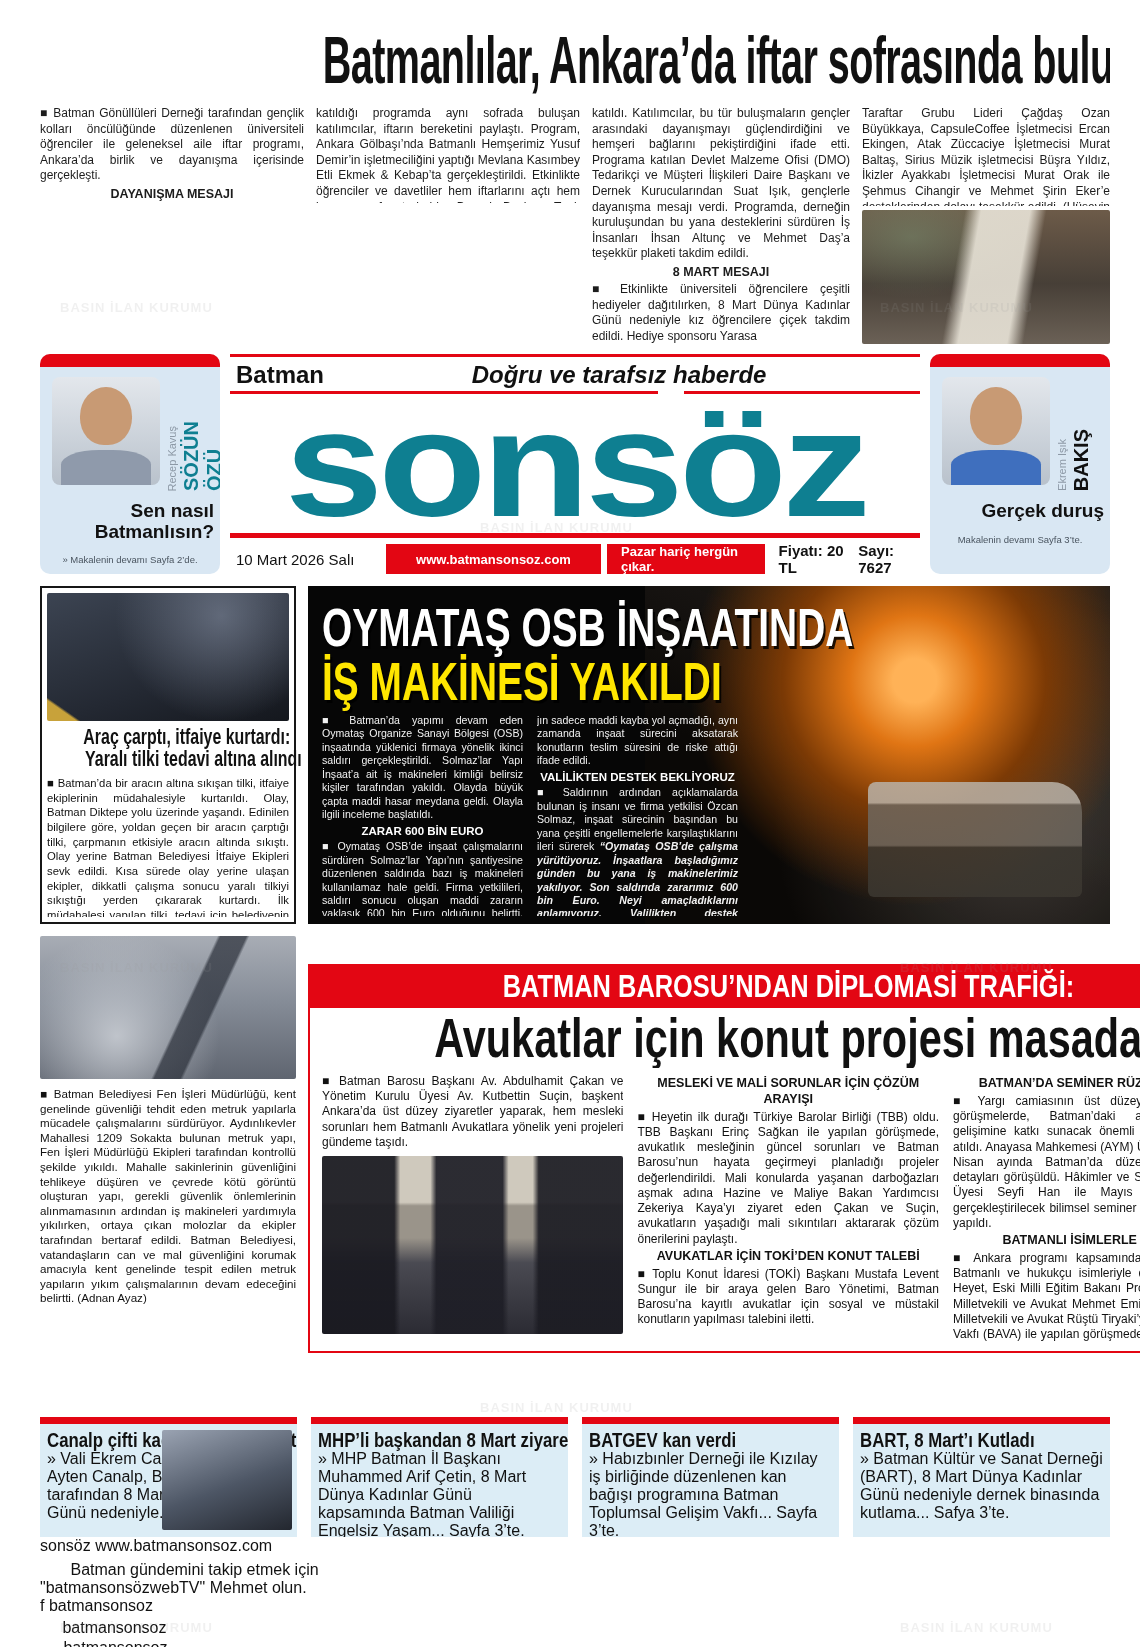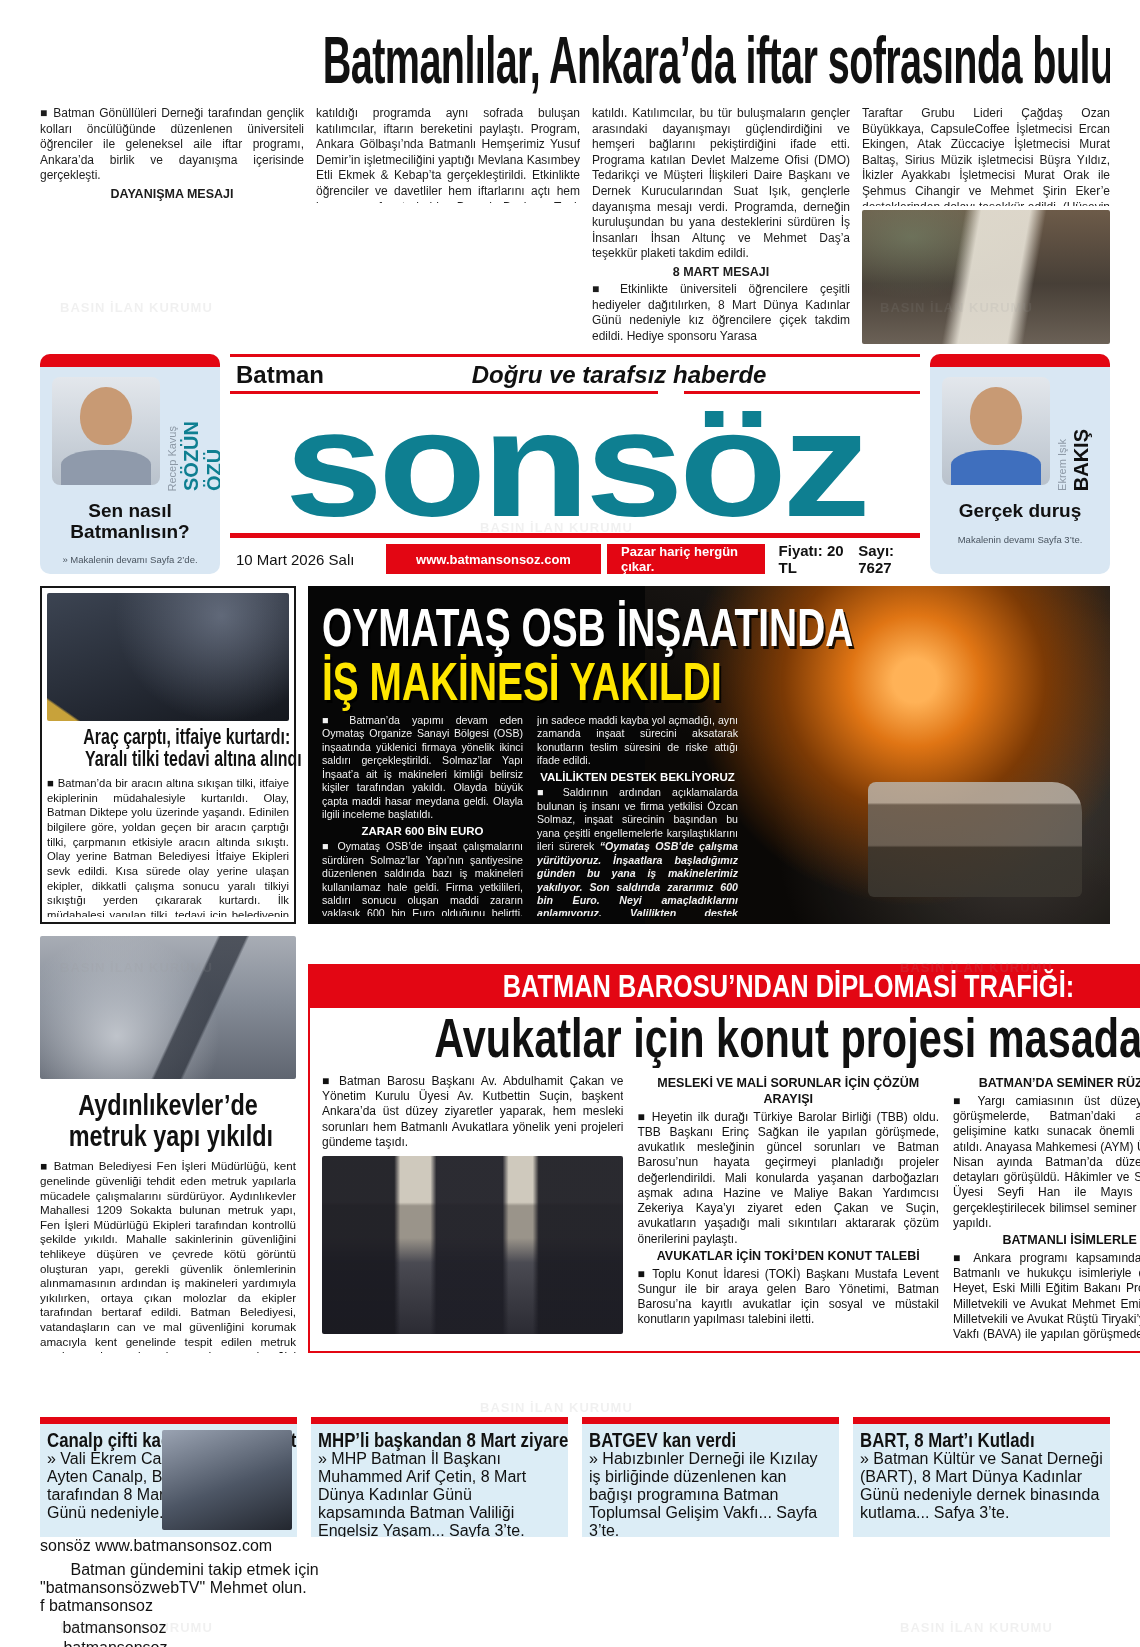--- a/index.html
+++ b/index.html
@@ -43,21 +43,21 @@
               background:linear-gradient(180deg,#e3e7ec,#b9c2cc); flex:none; }
   .portrait::before { content:''; position:absolute; width:48%; height:54%; left:26%; top:9%;
               background:#c89a74; border-radius:50% 50% 46% 46%; }
   .portrait::after { content:''; position:absolute; width:84%; height:32%; left:8%; bottom:0;
               background:#8f9aab; border-radius:42% 42% 0 0; }
   .portrait.suit-blue::after { background:#3f6fbe; }
   .c-vert { display:flex; flex-direction:row; margin-left:6px; align-items:flex-end; }
   .c-author { writing-mode:vertical-rl; transform:rotate(180deg); font-size:11px; color:#8d99a6; }
   .c-colname { writing-mode:vertical-rl; transform:rotate(180deg); font-size:20px; font-weight:800; margin-left:2px; }
   .c-colname.teal { color:#0e7f91; }
-  .c-title { text-align:center; font-weight:800; font-size:19px; line-height:1.08; padding:6px 6px 4px; }
+  .c-title { text-align:right; font-weight:800; font-size:19px; line-height:1.08; padding:6px 6px 4px; }
   .c-more { text-align:center; font-size:9.5px; color:#4a5560; padding-top:8px; }
 
   .mast-center { flex:1; display:flex; flex-direction:column; }
   .redline { height:3px; background:#e30613; }
   .redline.thick { height:5px; }
   .mast-toprow { display:flex; align-items:center; padding:4px 6px 2px; }
   .city { font-weight:800; font-size:24px; }
   .slogan { flex:1; text-align:center; font-style:italic; font-weight:800; font-size:24px; }
   .partial-line { display:flex; gap:26px; }
   .partial-line i { display:block; height:3px; background:#e30613; }
@@ -290,24 +290,20 @@
           </p>
         </div>
       </div>
     </article>
   </section>
 
   <section class="second-row">
 
     <article class="demo-col">
       <div class="photo ph-rubble"></div>
-      <div class="demo-h">
-        <span class="cond">Aydınlıkevler’de</span><br>
-        <span class="cond">metruk yapı yıkıldı</span>
-      </div>
       <div class="demo-body">■ Batman Belediyesi Fen İşleri Müdürlüğü, kent genelinde güvenliği tehdit eden metruk yapılarla mücadele çalışmalarını sürdürüyor. Aydınlıkevler Mahallesi 1209 Sokakta bulunan metruk yapı, Fen İşleri Müdürlüğü Ekipleri tarafından kontrollü şekilde yıkıldı. Mahalle sakinlerinin güvenliğini tehlikeye düşüren ve çevrede kötü görüntü oluşturan yapı, gerekli güvenlik önlemlerinin alınmamasının ardından iş makineleri yardımıyla yıkılırken, ortaya çıkan molozlar da ekipler tarafından bertaraf edildi. Batman Belediyesi, vatandaşların can ve mal güvenliğini korumak amacıyla kent genelinde tespit edilen metruk yapıların yıkım çalışmalarının devam edeceğini belirtti. (Adnan Ayaz)</div>
     </article>
 
     <article class="baro-box">
       <div class="baro-banner">
         <span class="cond">BATMAN BAROSU’NDAN DİPLOMASİ TRAFİĞİ:</span>
       </div>
       <div class="baro-hl">
         <span class="cond">Avukatlar için konut projesi masada</span>
       </div>

